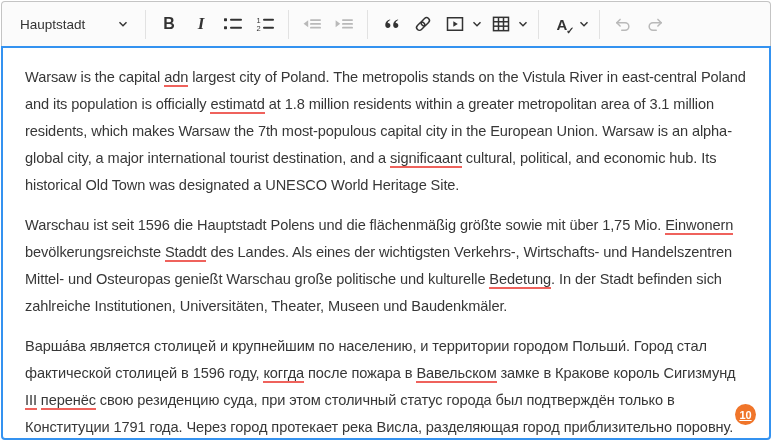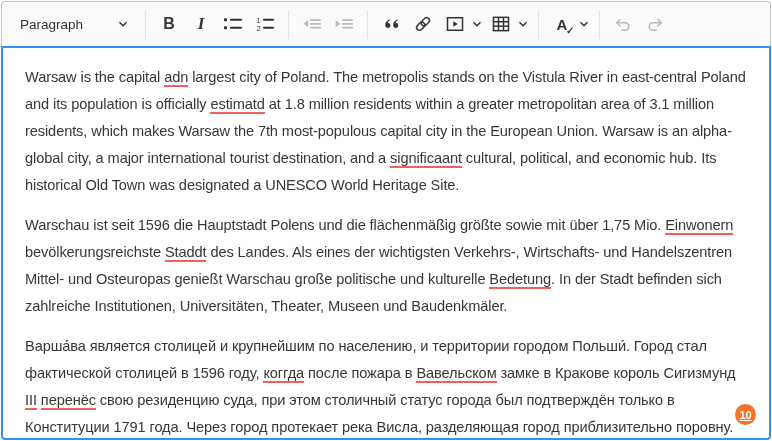--- a/index.html
+++ b/index.html
@@ -41,21 +41,21 @@
          display:flex;align-items:center;justify-content:center;cursor:pointer;text-decoration:underline;}
 </style>
 </head>
 <body>
 
 <div class="editor-frame">
 
   <div class="toolbar">
 
     <button class="heading-dd">
-      <span>Paragraph</span>
+      <span>Hauptstadt</span>
       <span>
         <svg viewBox="0 0 10 10" width="10" height="10">
             <path d="M1.5 3.2 L5 6.8 L8.5 3.2" fill="none" stroke="currentColor" stroke-width="1.4"></path>
           </svg>
       </span>
     </button>
 
     <span class="sep"></span>
 
     <button class="tb-btn">

